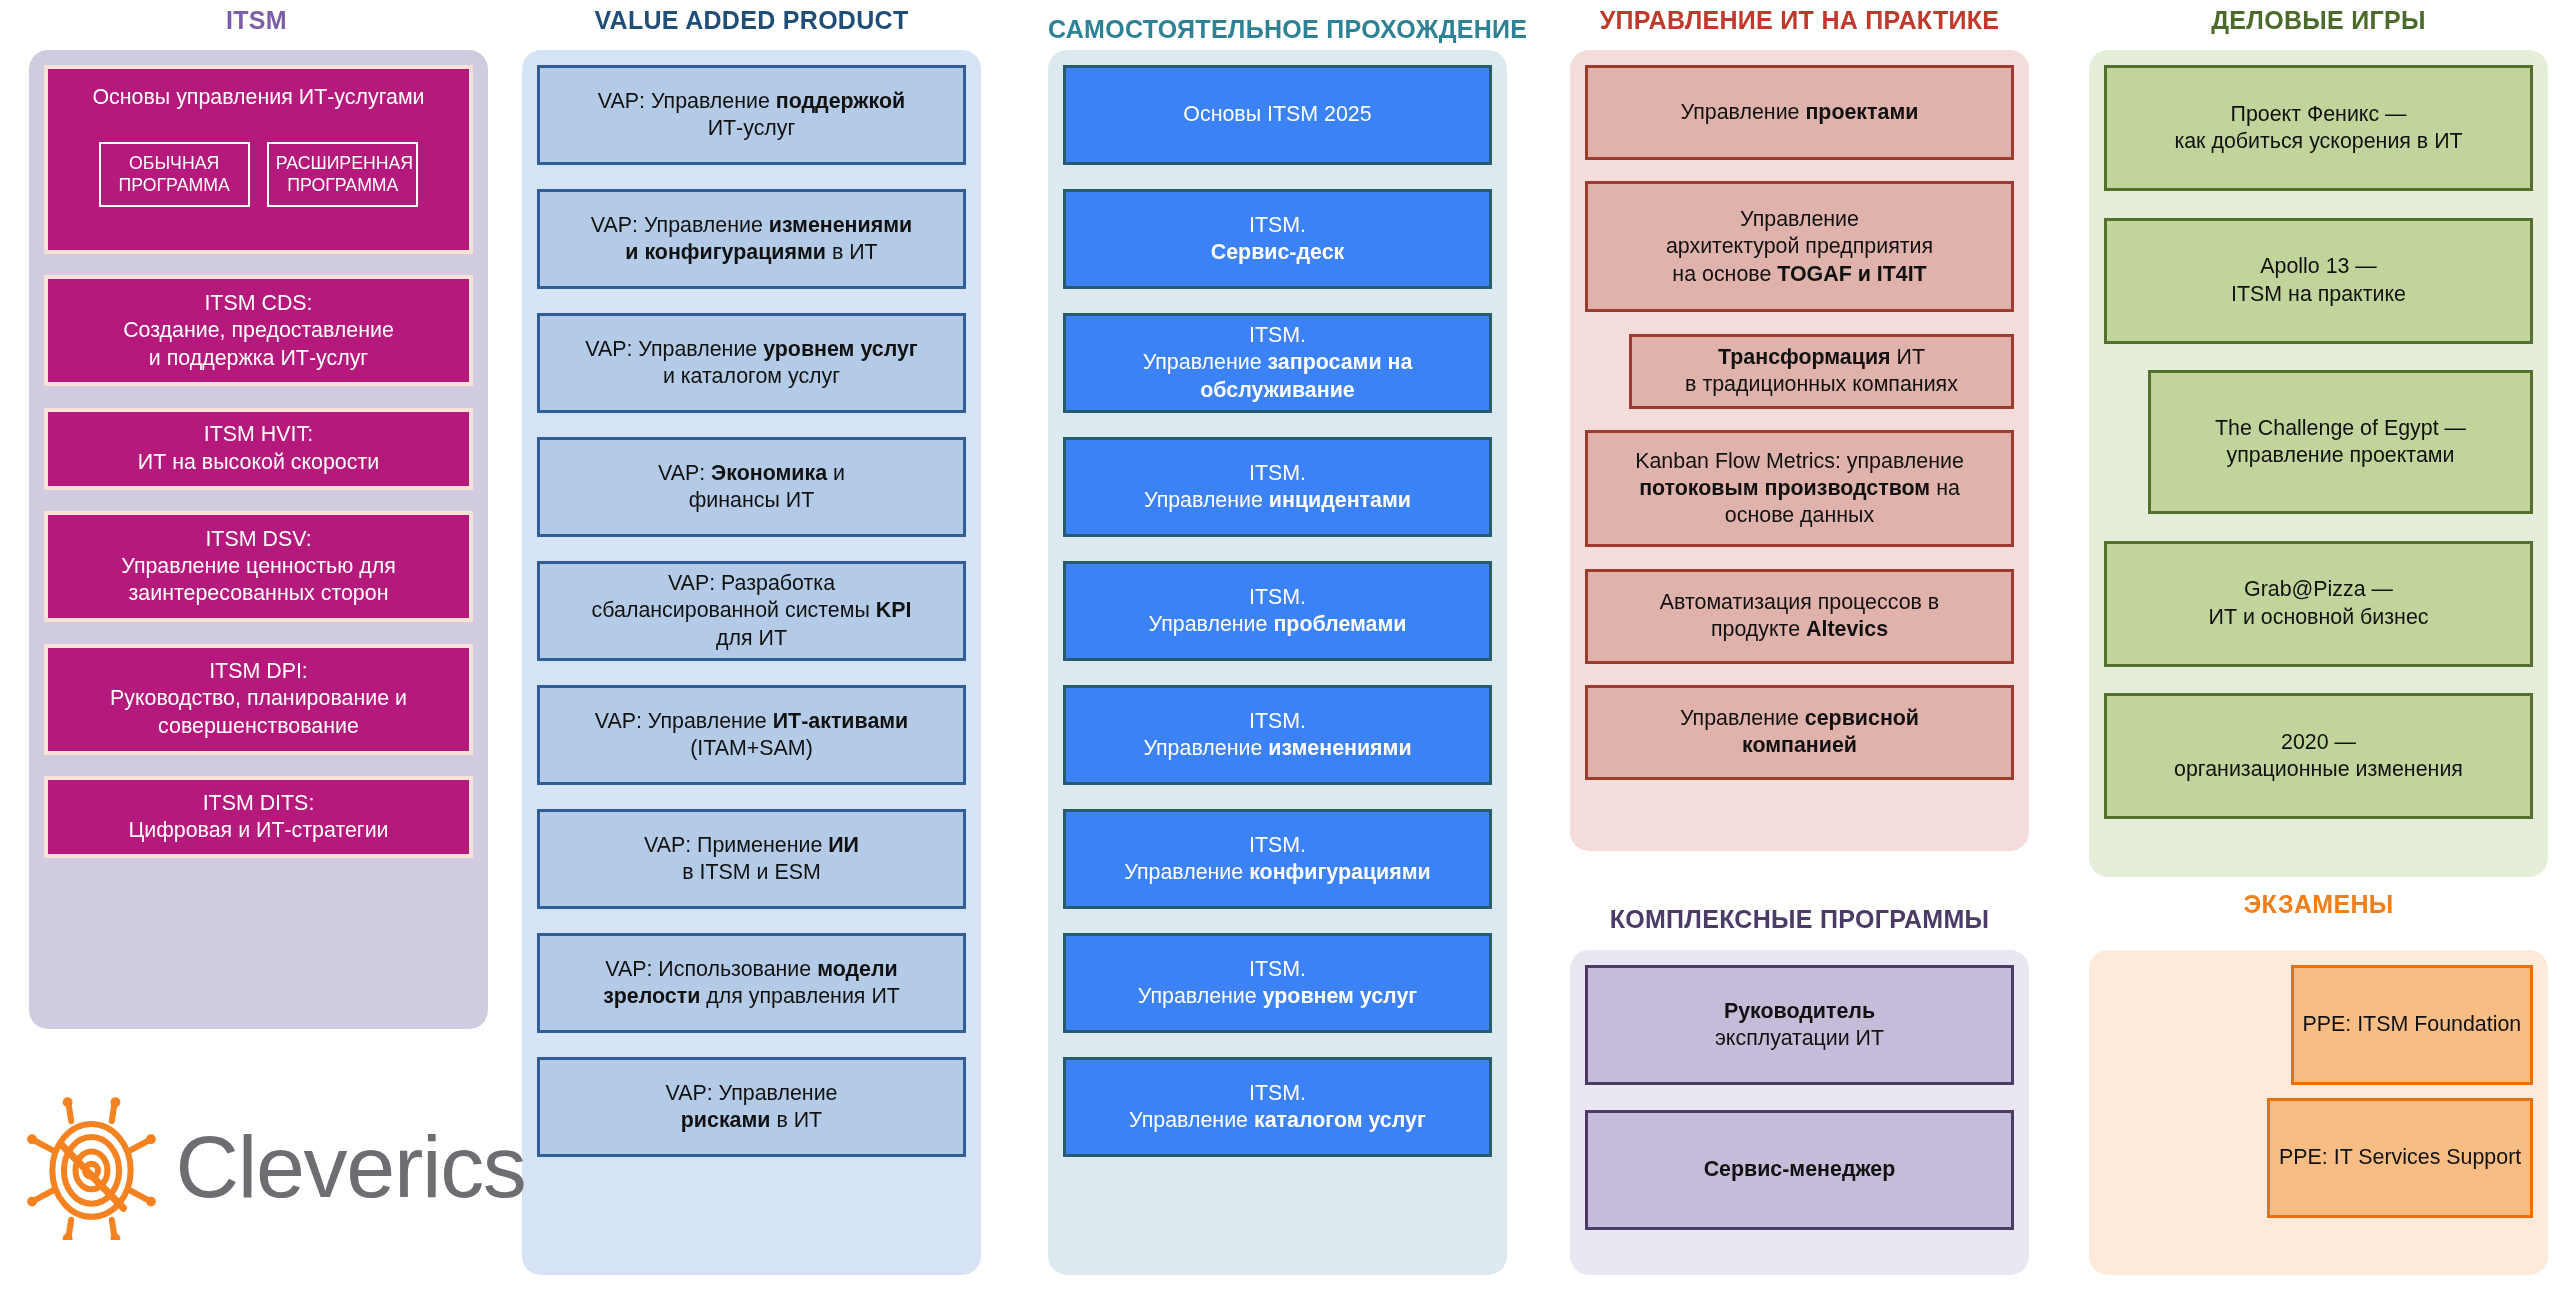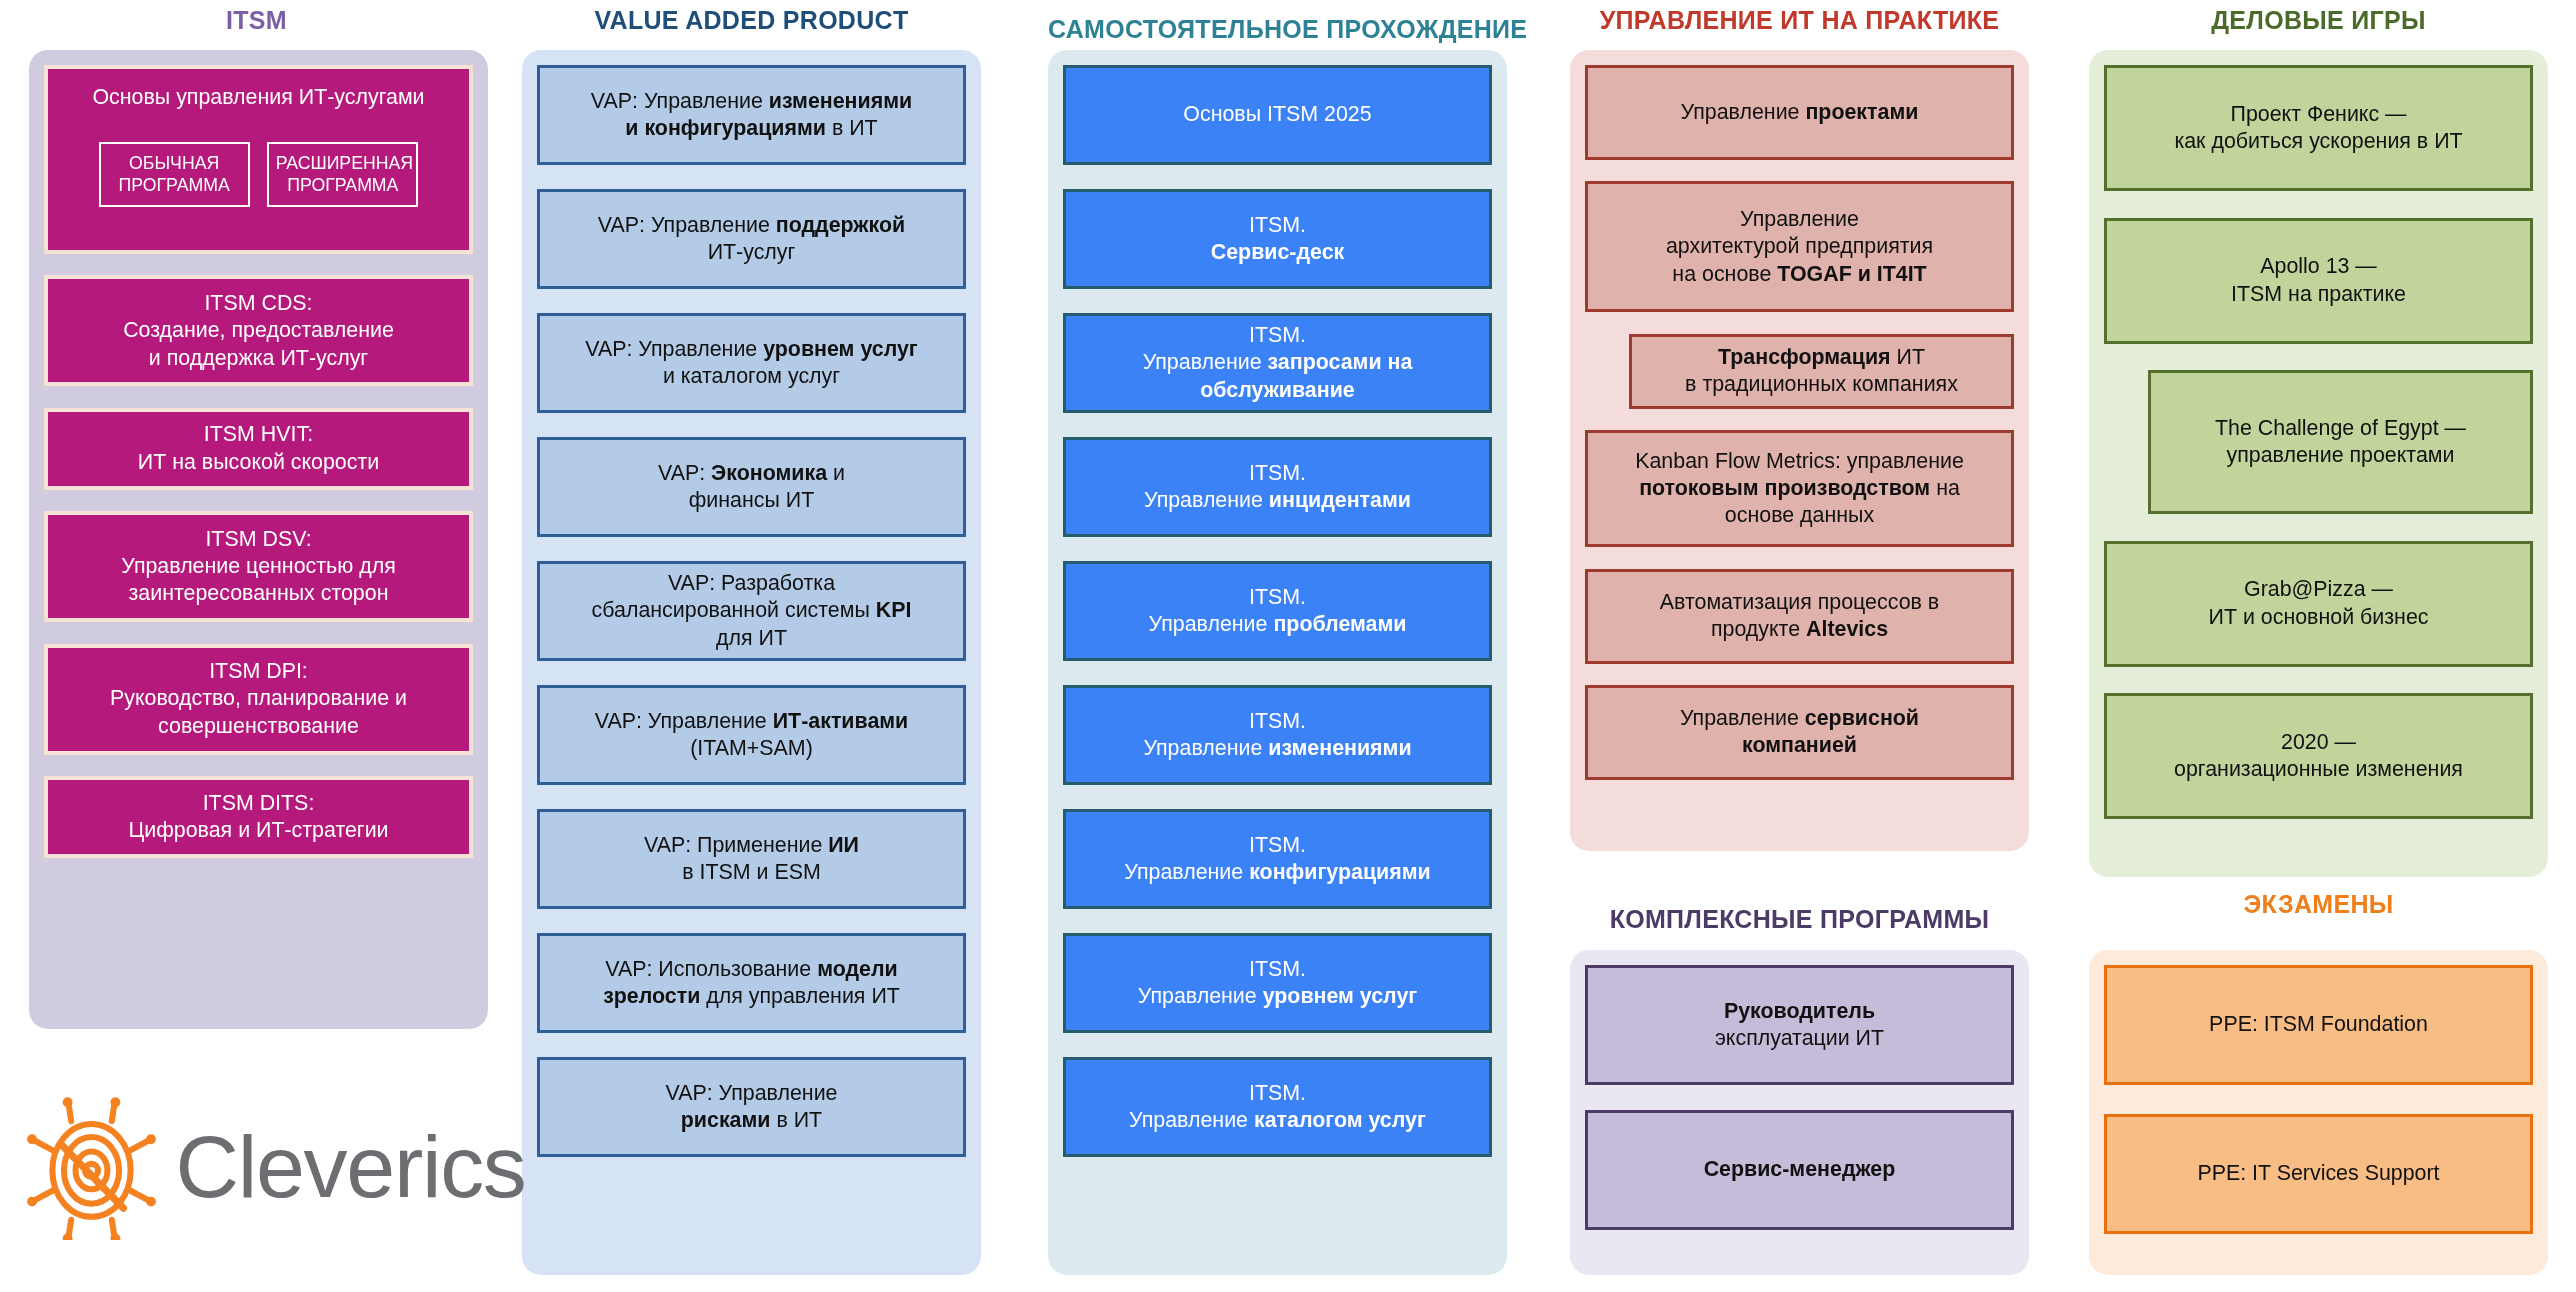--- a/index.html
+++ b/index.html
@@ -122,24 +122,24 @@
         <div>ITSM DPI:<br>Руководство, планирование и<br>совершенствование</div>
       </div>
       <div class="card" style="height: 82px; flex: 0 0 auto;">
         <div>ITSM DITS:<br>Цифровая и ИТ-стратегии</div>
       </div>
     </div>
 
   <div class="col-title" id="c2-title">VALUE ADDED PRODUCT</div>
   <div class="panel" id="c2-panel" style="gap: 24px;">
       <div class="card" style="height: 100px; flex: 0 0 auto;">
+        <div>VAP: Управление <b>поддержкой</b><br>ИТ-услуг</div>
+      </div>
+      <div class="card" style="height: 100px; flex: 0 0 auto;">
         <div>VAP: Управление <b>изменениями</b><br><b>и конфигурациями</b> в ИТ</div>
-      </div>
-      <div class="card" style="height: 100px; flex: 0 0 auto;">
-        <div>VAP: Управление <b>поддержкой</b><br>ИТ-услуг</div>
       </div>
       <div class="card" style="height: 100px; flex: 0 0 auto;">
         <div>VAP: Управление <b>уровнем услуг</b><br>и каталогом услуг</div>
       </div>
       <div class="card" style="height: 100px; flex: 0 0 auto;">
         <div>VAP: <b>Экономика</b> и<br>финансы ИТ</div>
       </div>
       <div class="card" style="height: 100px; flex: 0 0 auto;">
         <div>VAP: Разработка<br>сбалансированной системы <b>KPI</b><br>для ИТ</div>
       </div>
@@ -233,21 +233,21 @@
       </div>
       <div class="card" style="height: 126px; flex: 0 0 auto;">
         <div>Grab@Pizza —<br>ИТ и основной бизнес</div>
       </div>
       <div class="card" style="height: 126px; flex: 0 0 auto;">
         <div>2020 —<br>организационные изменения</div>
       </div>
     </div>
 
   <div class="col-title" id="c7-title">ЭКЗАМЕНЫ</div>
-  <div class="panel" id="c7-panel" style="gap: 29px;">
+  <div class="panel" id="c7-panel" style="gap: 13px; align-items: flex-end;">
       <div class="card" style="height: 120px; flex: 0 0 auto;">
         <div>PPE: ITSM Foundation</div>
       </div>
       <div class="card" style="height: 120px; flex: 0 0 auto;">
         <div>PPE: IT Services Support</div>
       </div>
     </div>
 
   <div id="logo">
     <span class="mark">

